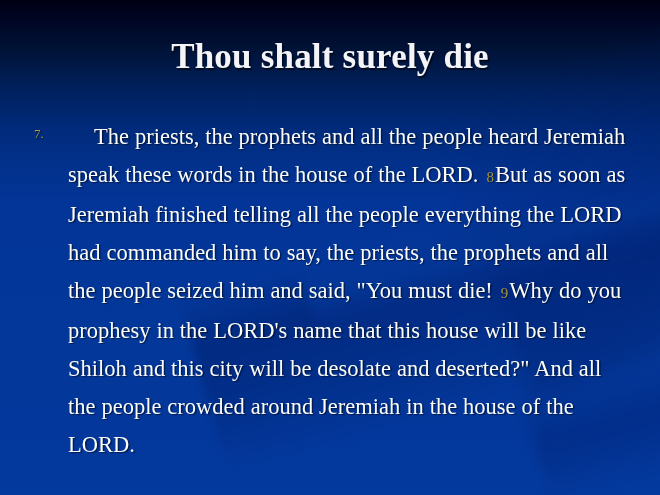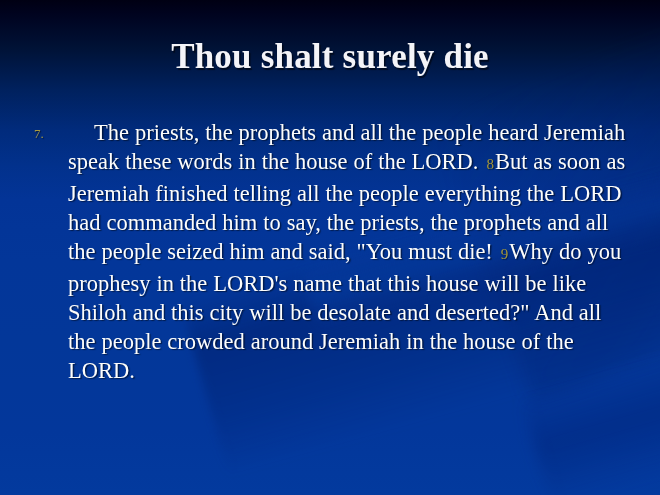--- a/index.html
+++ b/index.html
@@ -117,21 +117,21 @@
     flex: 0 0 auto;
     width: 34px;
     font-size: 13px;
     line-height: 32px;
     color: #a99a3f;
     text-shadow: 1px 1px 1px rgba(0,0,0,0.45);
   }
   #verse-text {
     flex: 1 1 auto;
     font-size: 22.5px;
-    line-height: 29px;
+    line-height: 38px;
     color: #fdfdfb;
     text-indent: 26px;
     text-shadow: 1.4px 1.4px 1.1px rgba(0,0,0,0.5);
     word-spacing: 0.3px;
   }
   .vnum {
     color: #a59738;
     font-size: 15px;
     padding: 0 1px 0 2px;
     text-shadow: 1px 1px 1px rgba(0,0,0,0.45);

